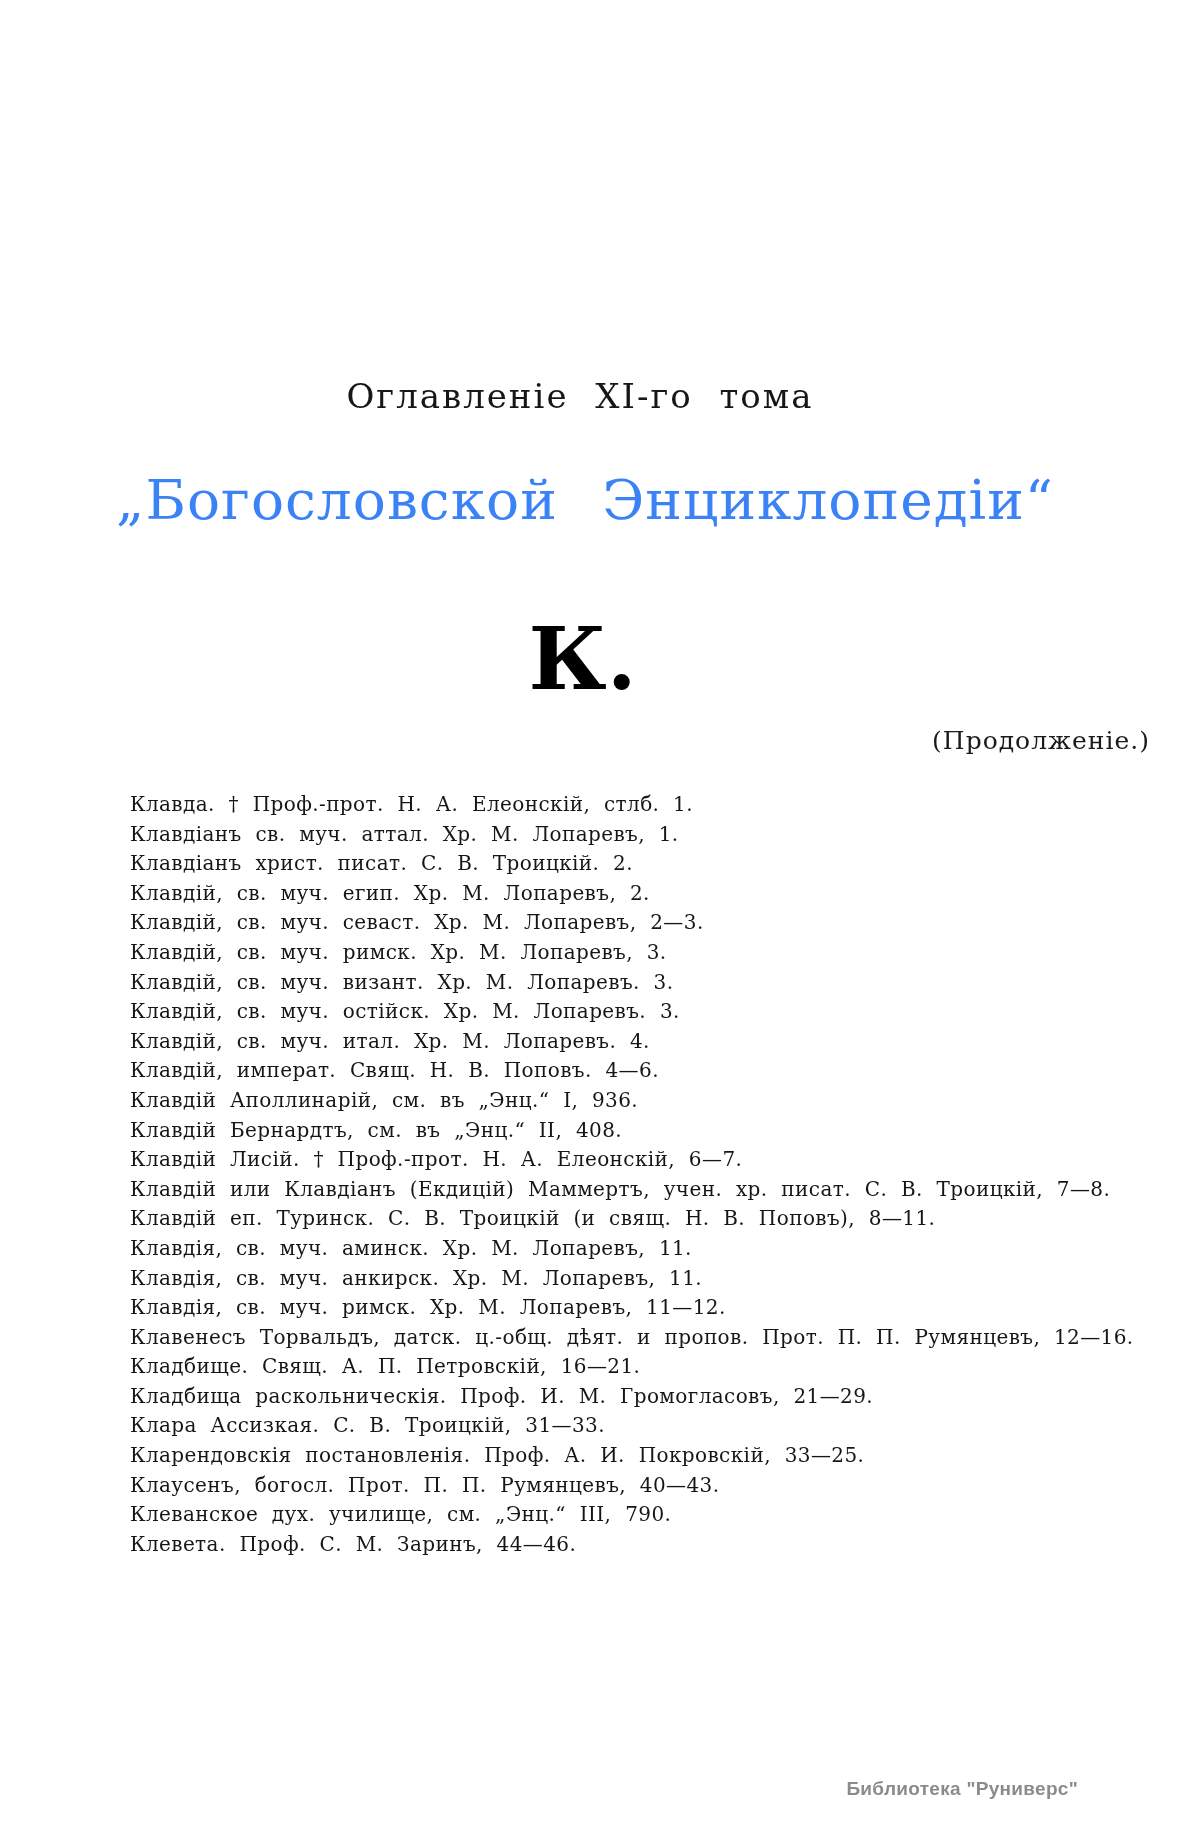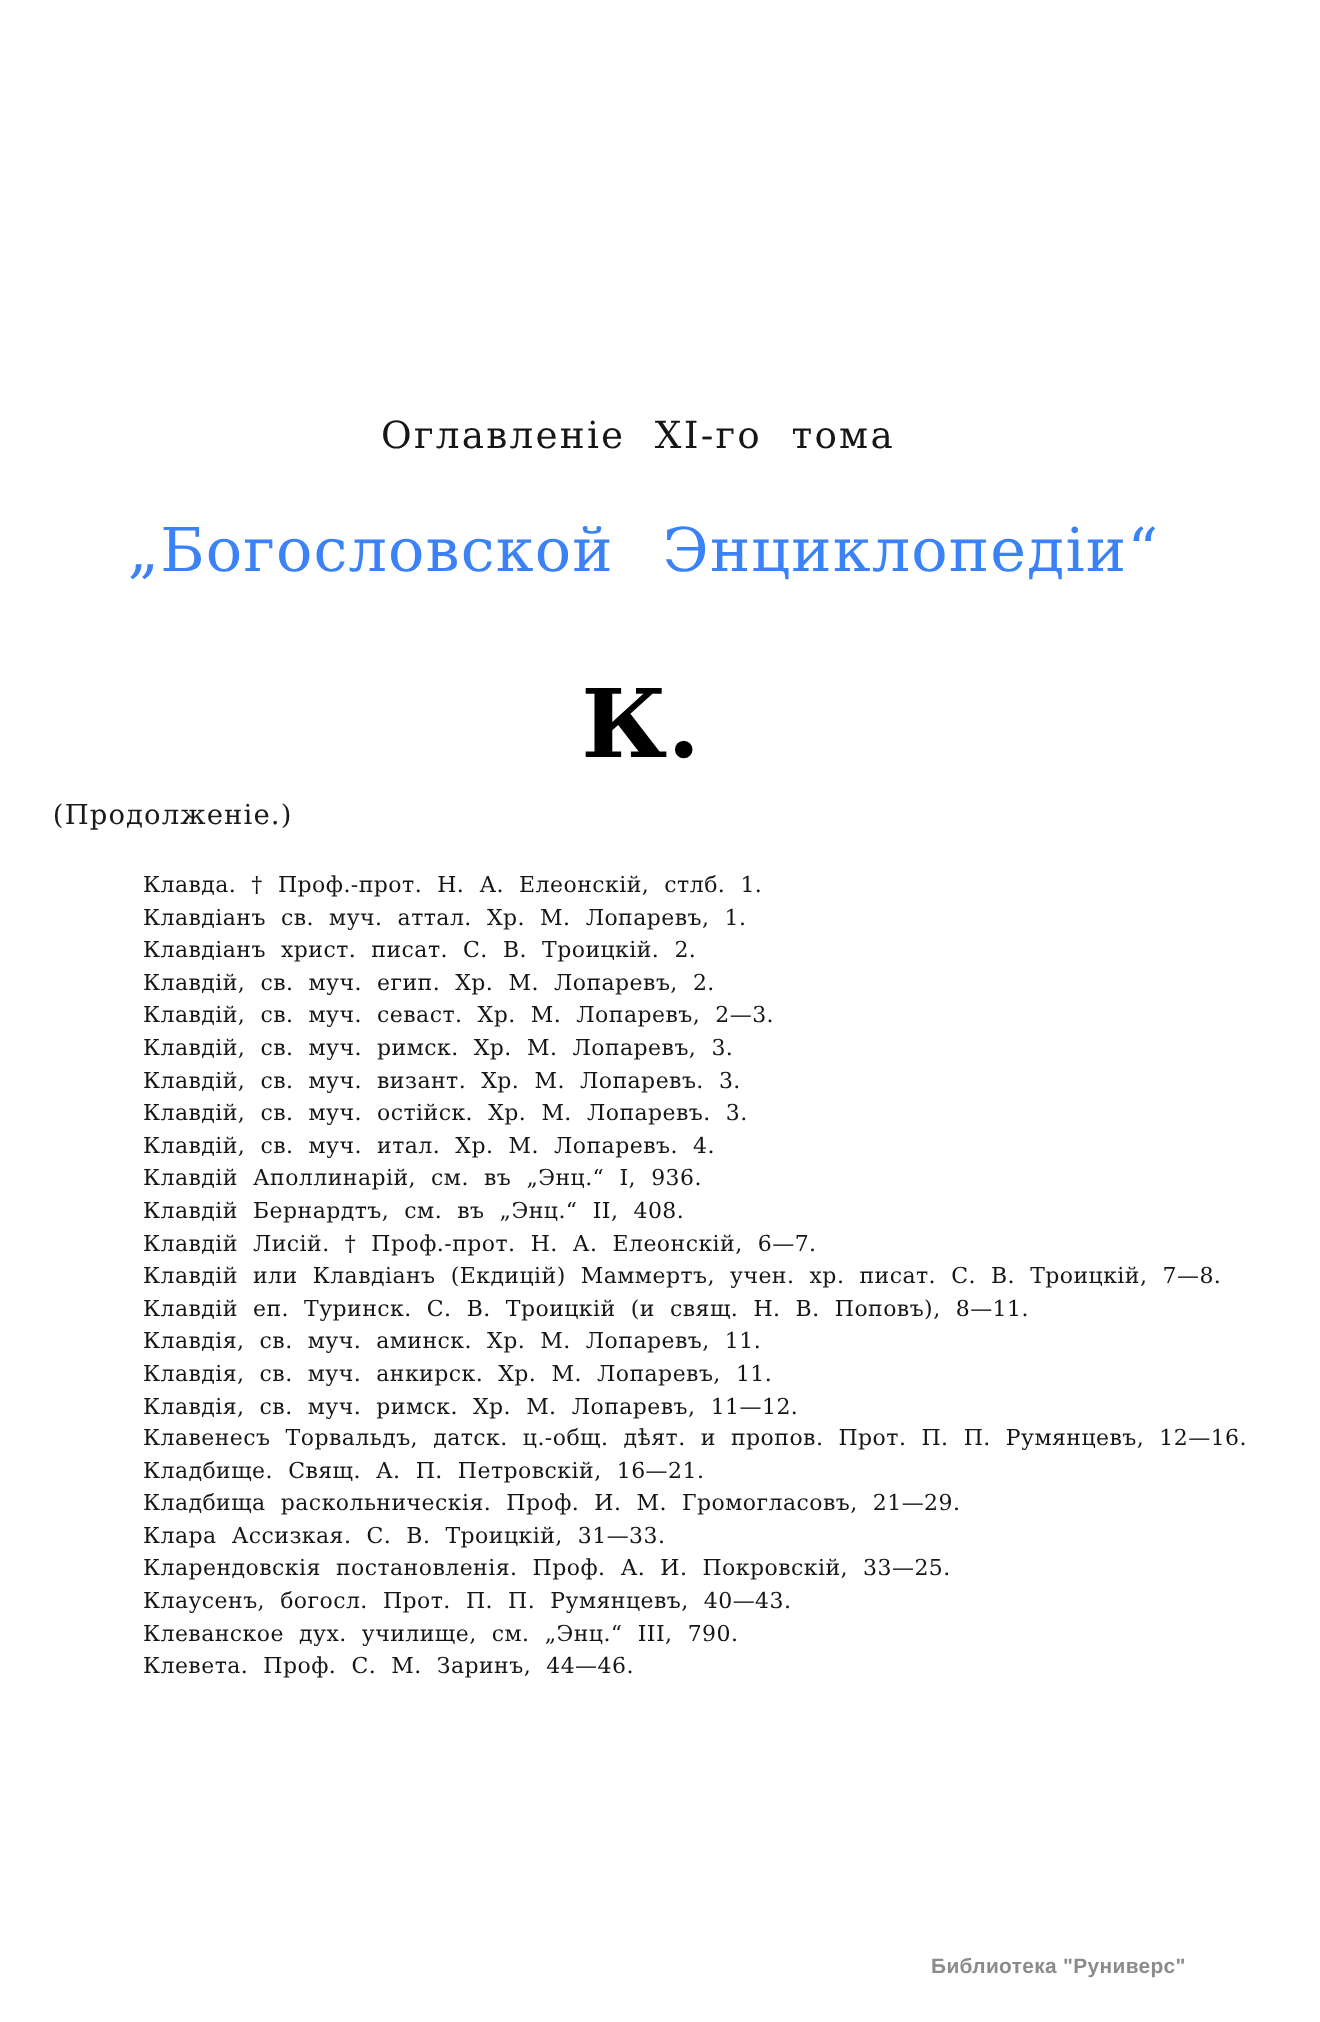--- a/index.html
+++ b/index.html
@@ -51,25 +51,24 @@
     text-align: center;
     font-size: 86px;
     font-weight: bold;
     color: #000000;
   }
   .continuation-note {
     position: absolute;
     top: 726px;
     left: 0;
     width: 1150px;
-    text-align: left;
+    text-align: right;
     font-size: 25px;
     letter-spacing: 1px;
     color: #1a1a1a;
-    padding-left: 48px;
   }
   .toc-entries {
     position: absolute;
     top: 790px;
     left: 130px;
     width: 1010px;
     font-size: 20px;
     line-height: 29.6px;
     letter-spacing: 0.4px;
     word-spacing: 7px;
@@ -108,20 +107,21 @@
   <div class="toc-entries">
     <div class="toc-entry">Клавда. † Проф.-прот. Н. А. Елеонскій, стлб. 1.</div>
     <div class="toc-entry">Клавдіанъ св. муч. аттал. Хр. М. Лопаревъ, 1.</div>
     <div class="toc-entry">Клавдіанъ христ. писат. С. В. Троицкій. 2.</div>
     <div class="toc-entry">Клавдій, св. муч. егип. Хр. М. Лопаревъ, 2.</div>
     <div class="toc-entry">Клавдій, св. муч. севаст. Хр. М. Лопаревъ, 2—3.</div>
     <div class="toc-entry">Клавдій, св. муч. римск. Хр. М. Лопаревъ, 3.</div>
     <div class="toc-entry">Клавдій, св. муч. визант. Хр. М. Лопаревъ. 3.</div>
     <div class="toc-entry">Клавдій, св. муч. остійск. Хр. М. Лопаревъ. 3.</div>
     <div class="toc-entry">Клавдій, св. муч. итал. Хр. М. Лопаревъ. 4.</div>
+    <div class="toc-entry">Клавдій, императ. Свящ. Н. В. Поповъ. 4—6.</div>
     <div class="toc-entry">Клавдій Аполлинарій, см. въ „Энц.“ I, 936.</div>
     <div class="toc-entry">Клавдій Бернардтъ, см. въ „Энц.“ II, 408.</div>
     <div class="toc-entry">Клавдій Лисій. † Проф.-прот. Н. А. Елеонскій, 6—7.</div>
     <div class="toc-entry">Клавдій или Клавдіанъ (Екдицій) Маммертъ, учен. хр. писат. С. В. Троицкій, 7—8.</div>
     <div class="toc-entry">Клавдій еп. Туринск. С. В. Троицкій (и свящ. Н. В. Поповъ), 8—11.</div>
     <div class="toc-entry">Клавдія, св. муч. аминск. Хр. М. Лопаревъ, 11.</div>
     <div class="toc-entry">Клавдія, св. муч. анкирск. Хр. М. Лопаревъ, 11.</div>
     <div class="toc-entry">Клавдія, св. муч. римск. Хр. М. Лопаревъ, 11—12.</div>
     <div class="toc-entry">Клавенесъ Торвальдъ, датск. ц.-общ. дѣят. и пропов. Прот. П. П. Румянцевъ, 12—16.</div>
     <div class="toc-entry">Кладбище. Свящ. А. П. Петровскій, 16—21.</div>

